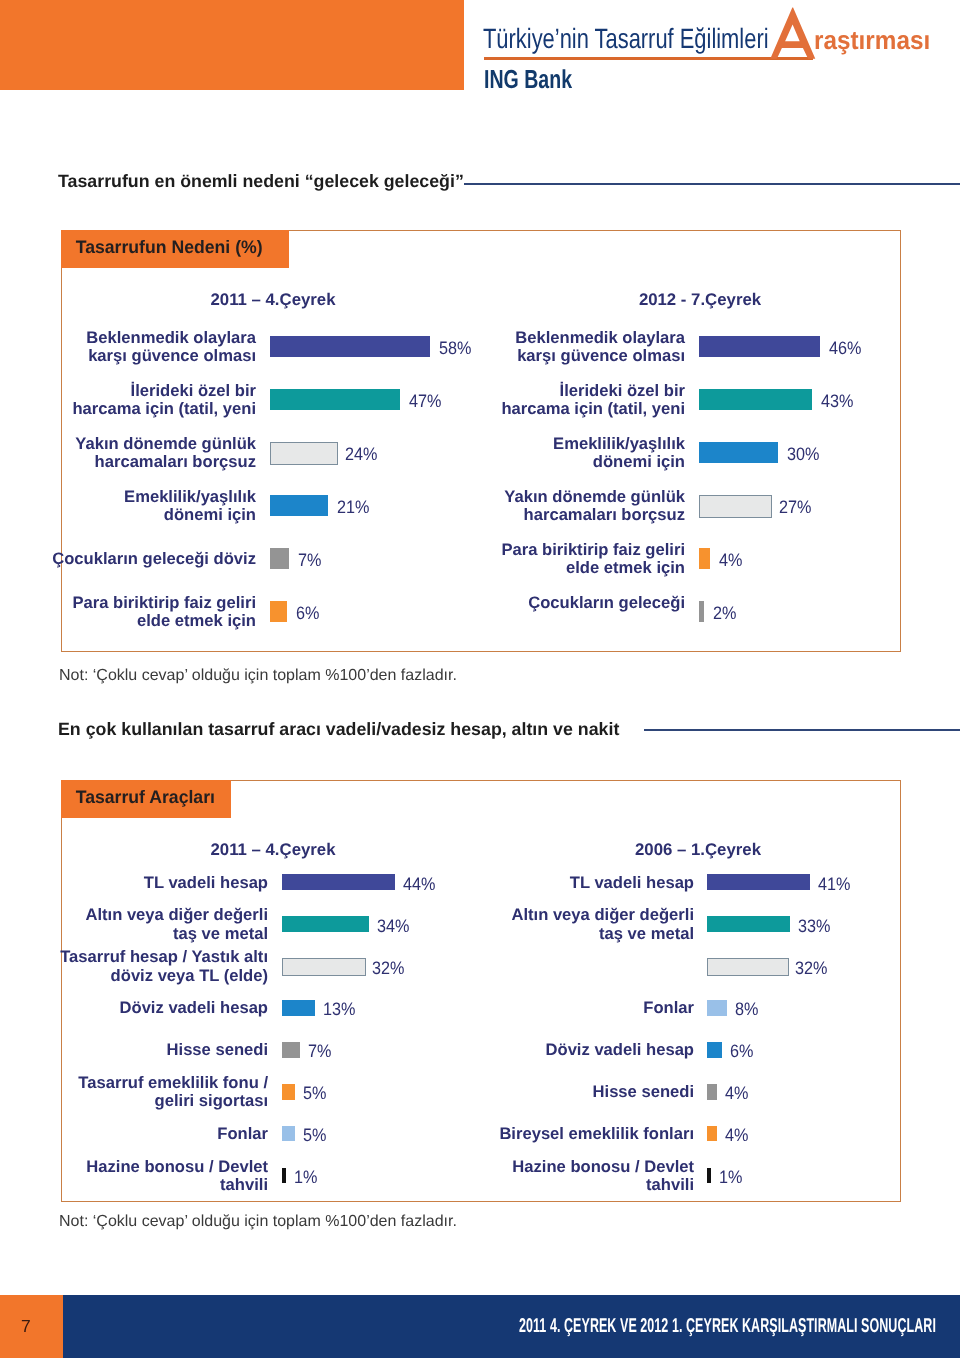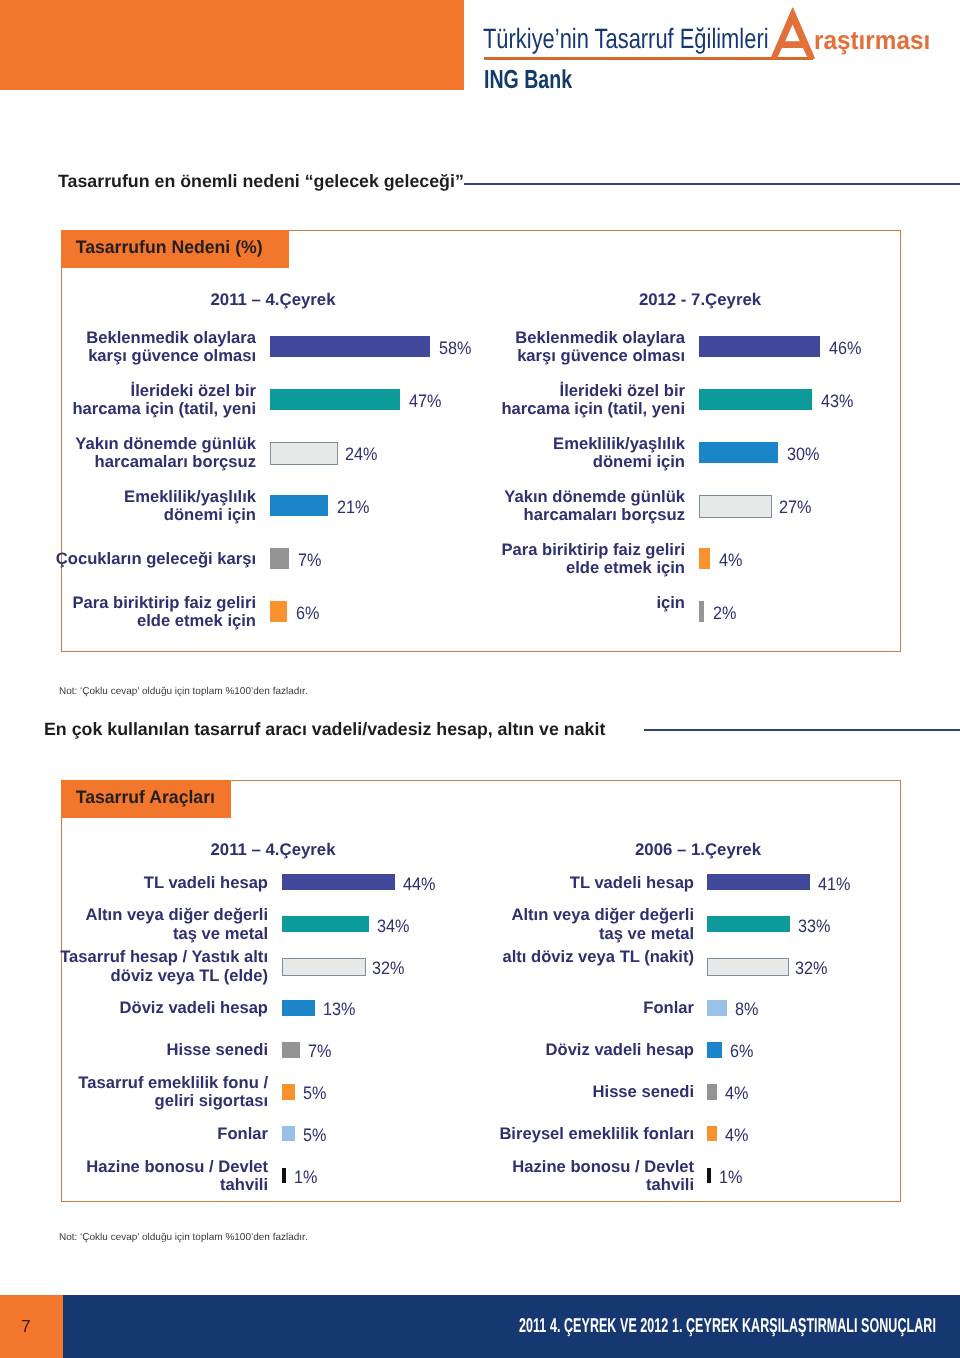--- a/index.html
+++ b/index.html
@@ -33,21 +33,21 @@
                   transform:scaleX(0.98);transform-origin:left center;}
 
   .chart-title{font-size:16.8px;font-weight:bold;color:#2E3070;white-space:nowrap;
                text-align:center;}
   .cat{position:absolute;text-align:right;font-size:16.6px;font-weight:bold;
        color:#2E3070;line-height:18.6px;}
   .bar{position:absolute;}
   .val{position:absolute;font-size:18px;color:#2E3070;white-space:nowrap;
        transform:scaleX(0.9);transform-origin:left center;}
 
-  .note{font-size:10px;color:#3A3A3A;white-space:nowrap;margin-top:19px;}
+  .note{font-size:16px;color:#3A3A3A;white-space:nowrap;}
 
   
   #footer-bar{left:0;top:1295px;width:960px;height:63px;background:#153873;}
   #footer-page{left:0;top:1295px;width:62.5px;height:63px;background:#F2762B;
                display:flex;align-items:center;justify-content:flex-start;
                padding-left:21px;box-sizing:border-box;
                font-size:17.5px;color:#3A1A10;}
   #footer-text{left:519px;top:1315px;font-size:20px;font-weight:bold;color:#ffffff;
                white-space:nowrap;letter-spacing:0.1px;
                transform:scaleX(0.625);transform-origin:left top;}
@@ -96,21 +96,21 @@
     </div>
     <div class="bar" style="left: 270px; top: 442.4px; width: 66.24px; height: 20.3px; background: rgb(231, 232, 232); border: 1px solid rgb(124, 142, 156);"></div>
     <div class="val" style="left: 345.24px; top: 444.05px;">24%</div>
     <div class="cat" style="left: 0px; width: 256px; top: 487.75px;">
       <div>Emeklilik/yaşlılık</div>
       <div>dönemi için</div>
     </div>
     <div class="bar" style="left: 270px; top: 495.4px; width: 57.96px; height: 20.3px; background: rgb(28, 133, 202);"></div>
     <div class="val" style="left: 336.96px; top: 497.05px;">21%</div>
     <div class="cat" style="left: 0px; width: 256px; top: 550.05px;">
-      <div>Çocukların geleceği karşı</div>
+      <div>Çocukların geleceği döviz</div>
     </div>
     <div class="bar" style="left: 270px; top: 548.4px; width: 19.32px; height: 20.3px; background: rgb(148, 148, 148);"></div>
     <div class="val" style="left: 298.32px; top: 550.05px;">7%</div>
     <div class="cat" style="left: 0px; width: 256px; top: 593.75px;">
       <div>Para biriktirip faiz geliri</div>
       <div>elde etmek için</div>
     </div>
     <div class="bar" style="left: 270px; top: 601.4px; width: 16.56px; height: 20.3px; background: rgb(247, 146, 46);"></div>
     <div class="val" style="left: 295.56px; top: 603.05px;">6%</div>
   </div>
@@ -139,29 +139,29 @@
     </div>
     <div class="bar" style="left: 699px; top: 495.4px; width: 71.01px; height: 20.3px; background: rgb(231, 232, 232); border: 1px solid rgb(124, 142, 156);"></div>
     <div class="val" style="left: 779.01px; top: 497.05px;">27%</div>
     <div class="cat" style="left: 0px; width: 685px; top: 540.75px;">
       <div>Para biriktirip faiz geliri</div>
       <div>elde etmek için</div>
     </div>
     <div class="bar" style="left: 699px; top: 548.4px; width: 10.52px; height: 20.3px; background: rgb(247, 146, 46);"></div>
     <div class="val" style="left: 718.52px; top: 550.05px;">4%</div>
     <div class="cat" style="left: 0px; width: 685px; top: 593.75px;">
-      <div>için</div>
+      <div>Çocukların geleceği</div>
     </div>
     <div class="bar" style="left: 699px; top: 601.4px; width: 5.26px; height: 20.3px; background: rgb(148, 148, 148);"></div>
     <div class="val" style="left: 713.26px; top: 603.05px;">2%</div>
   </div>
 
 <div class="abs note" style="left:59px;top:667px;">Not: ‘Çoklu cevap’ olduğu için toplam %100’den fazladır.</div>
 
-<div class="abs sec-head" style="left:44px;top:718.5px;">En çok kullanılan tasarruf aracı vadeli/vadesiz hesap, altın ve nakit</div>
+<div class="abs sec-head" style="left:58px;top:718.5px;">En çok kullanılan tasarruf aracı vadeli/vadesiz hesap, altın ve nakit</div>
 <div class="abs sec-rule" style="left:644px;top:729px;width:316px;"></div>
 
 <div class="abs panel" id="panel2" style="left:61px;top:779.5px;width:840px;height:422px;"></div>
 <div class="abs panel-tab" id="tab2" style="left:61px;top:779.5px;width:170px;height:38.5px;">
   <span>Tasarruf Araçları</span>
 </div>
 
 <div class="abs chart-title" style="left:153px;top:840px;width:240px;">2011 – 4.Çeyrek</div>
 <div class="abs chart-title" style="left:578px;top:840px;width:240px;">2006 – 1.Çeyrek</div>
 
@@ -217,21 +217,20 @@
     </div>
     <div class="bar" style="left: 707px; top: 874.3px; width: 102.91px; height: 15.8px; background: rgb(63, 72, 153);"></div>
     <div class="val" style="left: 817.91px; top: 873.7px;">41%</div>
     <div class="cat" style="left: 0px; width: 694px; top: 906.3px;">
       <div>Altın veya diğer değerli</div>
       <div>taş ve metal</div>
     </div>
     <div class="bar" style="left: 707px; top: 916.2px; width: 82.83px; height: 15.8px; background: rgb(13, 154, 155);"></div>
     <div class="val" style="left: 797.83px; top: 915.6px;">33%</div>
     <div class="cat" style="left: 0px; width: 694px; top: 948.2px;">
-      <div>altı döviz veya TL (nakit)</div>
     </div>
     <div class="bar" style="left: 707px; top: 958.1px; width: 80.32px; height: 15.8px; background: rgb(231, 232, 232); border: 1px solid rgb(124, 142, 156);"></div>
     <div class="val" style="left: 795.32px; top: 957.5px;">32%</div>
     <div class="cat" style="left: 0px; width: 694px; top: 999.4px;">
       <div>Fonlar</div>
     </div>
     <div class="bar" style="left: 707px; top: 1000px; width: 20.08px; height: 15.8px; background: rgb(153, 192, 232);"></div>
     <div class="val" style="left: 735.08px; top: 999.4px;">8%</div>
     <div class="cat" style="left: 0px; width: 694px; top: 1041.3px;">
       <div>Döviz vadeli hesap</div>

